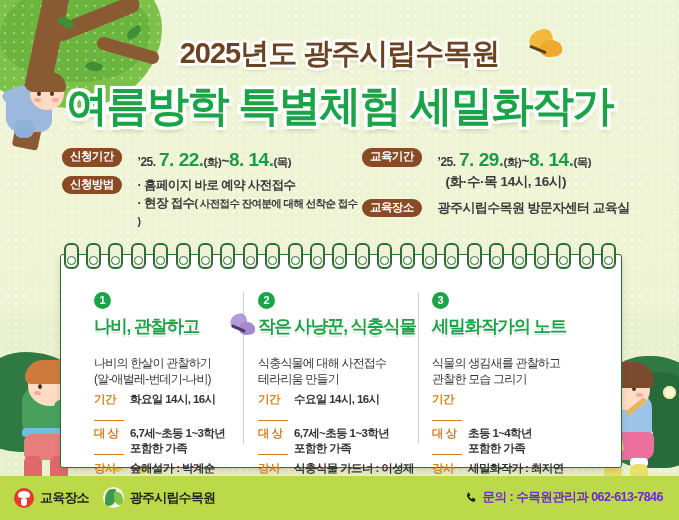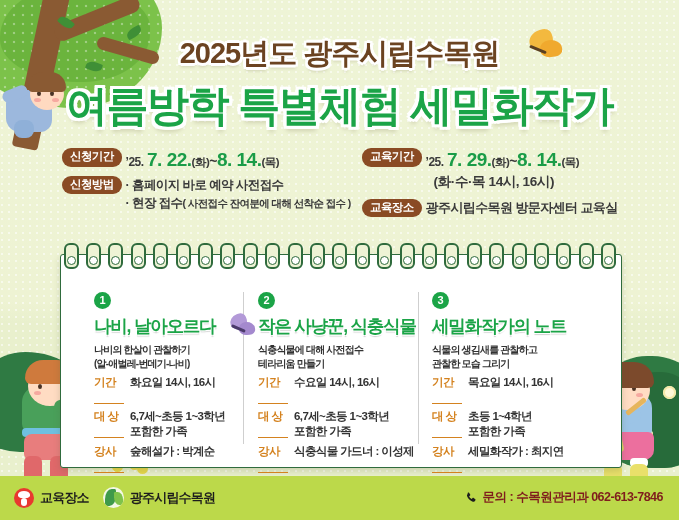--- a/index.html
+++ b/index.html
@@ -99,21 +99,21 @@
       0 -3.4px 0 #fff, 0 3.4px 0 #fff, -3.4px 0 0 #fff, 3.4px 0 0 #fff,
       0 5px 4px rgba(120,110,70,.28);}
 
   
   .info{position:absolute;top:148px;left:0;width:679px;height:84px;}
   .info-col{position:absolute;}
   .col-left{left:62px;width:300px;}
   .col-right{left:362px;width:312px;}
   .row{display:flex;align-items:flex-start;margin-bottom:4px;}
   .badge{flex:0 0 auto;background:#8a4b24;color:#fff;font-size:11.5px;font-weight:bold;
-    padding:3px 8px 4px;border-radius:9px;letter-spacing:-.6px;line-height:1;margin-right:4px;
+    padding:3px 8px 4px;border-radius:9px;letter-spacing:-.6px;line-height:1;margin-right:16px;
     white-space:nowrap;}
   .date-line{font-size:14px;font-weight:bold;color:#3a3a3a;letter-spacing:-.5px;line-height:1.25;white-space:nowrap;}
   .date-line .yr{font-size:12px;}
   .dnum{color:#1a9c47;font-size:19px;font-weight:bold;}
   .dsmall{font-size:11.5px;}
   .sub-time{font-size:13.5px;color:#3a3a3a;letter-spacing:-.4px;margin:1px 0 4px 0;font-weight:bold;padding-left:8px;}
   .meth{font-size:12.5px;color:#3a3a3a;letter-spacing:-.6px;line-height:1.45;font-weight:bold;}
   .meth .fine{font-size:10.5px;}
   .place{font-size:13px;color:#3a3a3a;letter-spacing:-.6px;font-weight:bold;}
 
@@ -127,21 +127,21 @@
     border:1.6px solid #2f6b3d;}
   .vdiv{position:absolute;top:292px;width:1px;height:152px;background:#cfcfcf;}
 
   .card{position:absolute;top:292px;width:166px;}
   .c1{left:94px;} .c2{left:258px;} .c3{left:432px;}
   .num{width:17px;height:17px;border-radius:50%;background:#1ba447;color:#fff;font-size:11px;
     font-weight:bold;display:flex;align-items:center;justify-content:center;line-height:1;}
   .ctitle{margin-top:5px;font-size:17.5px;font-weight:bold;color:#1ba447;letter-spacing:-1.2px;
     text-shadow:-1.2px -1.2px 0 #fff,1.2px -1.2px 0 #fff,-1.2px 1.2px 0 #fff,1.2px 1.2px 0 #fff,
       0 2px 1px rgba(150,150,150,.45);white-space:nowrap;}
-  .cdesc{margin-top:5px;font-size:10px;font-weight:bold;color:#333;letter-spacing:-.8px;line-height:1.35;}
+  .cdesc{margin-top:17px;font-size:12px;font-weight:normal;color:#333;letter-spacing:-.8px;line-height:1.35;}
   .crow{display:flex;margin-top:5px;font-size:11.5px;letter-spacing:-.6px;line-height:1.3;}
   .clabel{flex:0 0 auto;width:30px;color:#d4821f;font-weight:bold;border-bottom:1.5px solid #d4821f;
     align-self:flex-start;padding-bottom:13px;margin-right:6px;}
   .cval{color:#333;font-weight:bold;}
   .card-bfly{position:absolute;left:136px;top:22px;width:28px;height:24px;}
   .cbw1{position:absolute;left:0;top:0;width:17px;height:15px;background:#b39ad8;border-radius:60% 40% 50% 50%;transform:rotate(-20deg);}
   .cbw2{position:absolute;left:9px;top:8px;width:16px;height:13px;background:#a489ce;border-radius:50% 60% 40% 50%;transform:rotate(-6deg);}
   .cbb{position:absolute;left:1px;top:13px;width:15px;height:2.5px;background:#4b3a6b;border-radius:2px;transform:rotate(24deg);}
 
   
@@ -151,21 +151,21 @@
   .logo-gj:before{content:"";position:absolute;left:4px;top:3px;width:12px;height:7px;background:#fff;
     border-radius:50% 50% 40% 40%;}
   .logo-gj:after{content:"";position:absolute;left:7px;top:10px;width:6px;height:8px;background:#fff;border-radius:3px;}
   .f-name{font-size:13px;font-weight:bold;color:#1d1d1d;letter-spacing:-.8px;margin-right:14px;}
   .logo-arb{width:21px;height:21px;border-radius:50%;background:#f3f8e4;position:relative;margin-right:6px;
     overflow:hidden;}
   .logo-arb:before{content:"";position:absolute;left:2px;top:2px;width:11px;height:17px;background:#3f9a4a;border-radius:60% 10% 60% 10%;}
   .logo-arb:after{content:"";position:absolute;left:11px;top:5px;width:9px;height:13px;background:#7fc34a;border-radius:10% 60% 10% 60%;}
   .f-right{position:absolute;right:16px;top:13px;display:flex;align-items:center;}
   .ph{width:14px;height:14px;margin-right:5px;}
-  .f-tel{font-size:12.5px;font-weight:bold;color:#7f1d1d;letter-spacing:-.5px;}
+  .f-tel{font-size:12.5px;font-weight:bold;color:#6d28d9;letter-spacing:-.5px;}
 </style>
 </head>
 <body>
 
 <div class="poster">
 
   <div class="bg">
     <div class="tree-crown"></div>
     <div class="crown-dots"></div>
     <div class="trunk"></div>
@@ -362,21 +362,21 @@
       </div>
     <div class="ring">
         <i></i>
       </div>
   </div>
   <div class="vdiv" style="left:243px;"></div>
   <div class="vdiv" style="left:418px;"></div>
 
   <div class="card c1">
     <div class="num">1</div>
-    <div class="ctitle">나비, 날아오르다</div>
+    <div class="ctitle">나비, 관찰하고</div>
     <div class="card-bfly">
       <div class="cbw1"></div>
       <div class="cbw2"></div>
       <div class="cbb"></div>
     </div>
     <div class="cdesc">
       <span>나비의 한살이 관찰하기</span><br>
       <span>(알-애벌레-번데기-나비)</span>
     </div>
     <div class="crow">
@@ -422,21 +422,20 @@
 
   <div class="card c3">
     <div class="num">3</div>
     <div class="ctitle">세밀화작가의 노트</div>
     <div class="cdesc">
       <span>식물의 생김새를 관찰하고</span><br>
       <span>관찰한 모습 그리기</span>
     </div>
     <div class="crow">
       <span class="clabel">기간</span>
-      <span class="cval">목요일 14시, 16시</span>
     </div>
     <div class="crow">
       <span class="clabel">대 상</span>
       <span class="cval">
         <span>초등 1~4학년</span><br>
         <span>포함한 가족</span>
       </span>
     </div>
     <div class="crow">
       <span class="clabel">강사</span>

